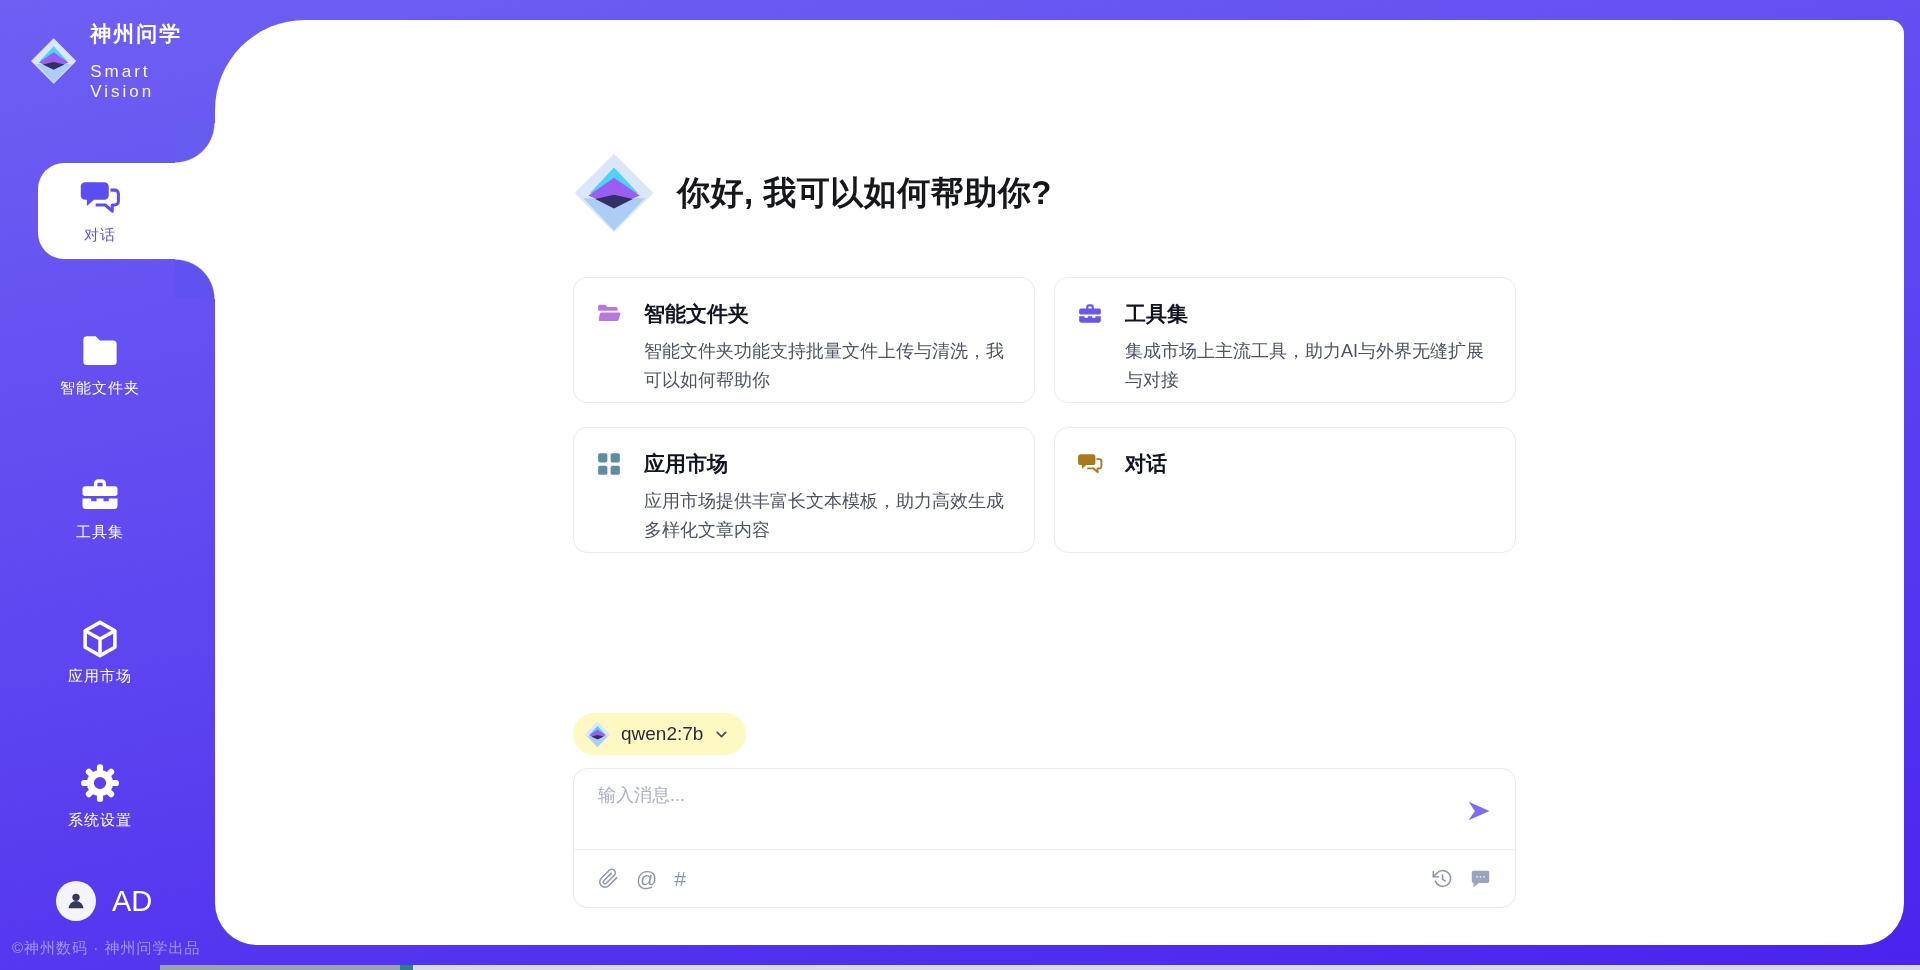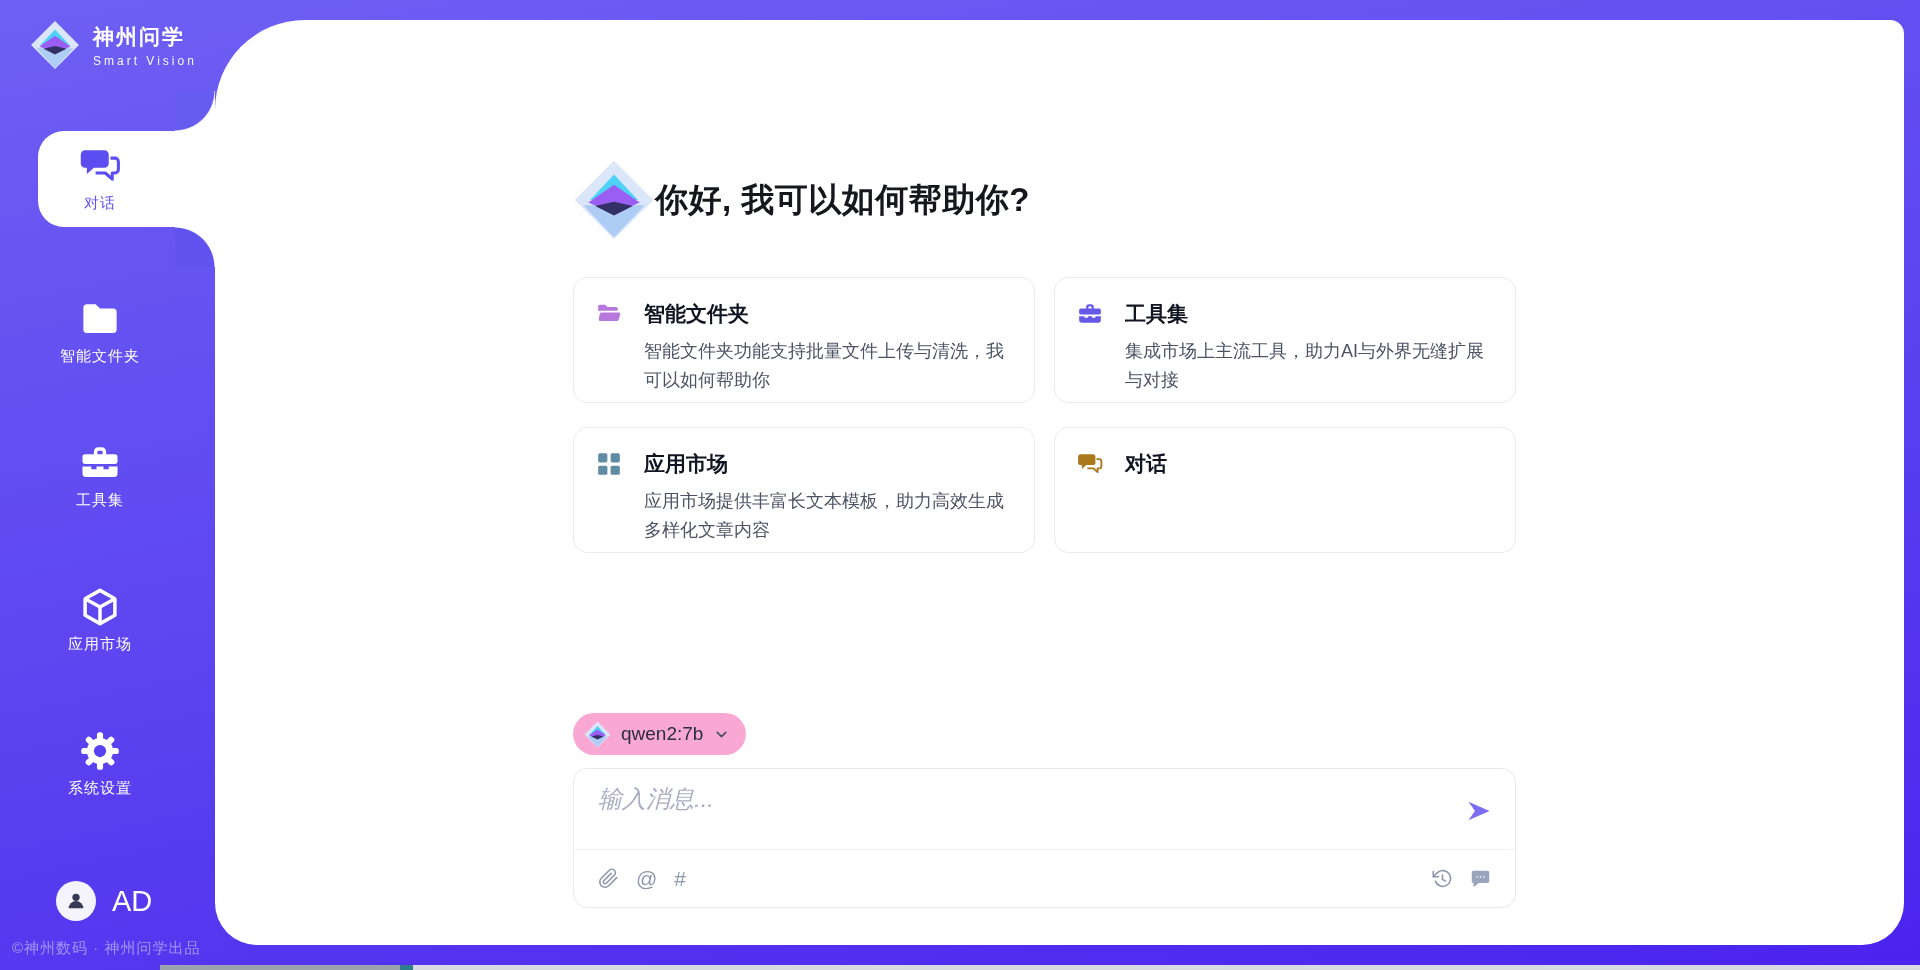--- a/index.html
+++ b/index.html
@@ -8,21 +8,21 @@
     font-family:"Liberation Sans","DejaVu Sans",sans-serif;
     background:linear-gradient(168deg,#6e60f3 0%,#5b42f0 55%,#4a23ee 100%);
     position:relative; color:#fff;
   }
 
   
   .sidebar { position:absolute; left:0; top:0; width:215px; height:100%; display:flex; flex-direction:column; z-index:2; }
   .brand { margin:20px 0 0 30px; display:flex; align-items:center; gap:13px; }
   .brand svg { width:50px; height:50px; }
   .brand-text .cn { font-size:21px; font-weight:700; letter-spacing:2px; }
-  .brand-text .en { font-size:12px; letter-spacing:3px; margin-top:3px; opacity:.95; }
+  .brand-text .en { font-size:17px; letter-spacing:3px; margin-top:14px; opacity:.95; }
 
   .nav { margin-top:61px; display:flex; flex-direction:column; }
   .nav-item { width:200px; height:78px; margin-top:66px; display:flex; flex-direction:column; align-items:center; justify-content:center; gap:7px; color:#fff; cursor:pointer; }
   .nav-item svg { width:42px; height:42px; }
   .nav-label { font-size:15px; letter-spacing:1px; }
 
   .nav-item.active { width:auto; margin:0 0 0 38px; height:96px; background:#fff; border-radius:26px 0 0 26px; color:#5b4df0; padding-right:53px; position:relative; }
   .nav-item.active .nav-label { color:#5b4df0; }
   .nav-item.active::before { content:""; position:absolute; right:0; top:-40px; width:40px; height:40px;
     background:radial-gradient(circle 40px at 0 0, #675cf0 0 97%, #fff 100%); }
@@ -33,38 +33,38 @@
   .user-row { display:flex; align-items:center; gap:16px; margin-left:56px; cursor:pointer; }
   .avatar { width:40px; height:40px; border-radius:50%; background:#f5f3fb; display:flex; align-items:center; justify-content:center; }
   .avatar svg { width:22px; height:22px; color:#353b55; }
   .user-name { font-size:29px; }
   .copyright { font-size:15px; color:rgba(255,255,255,.45); margin:18px 0 12px 12px; letter-spacing:1px; }
 
   
   .panel { position:absolute; left:215px; top:20px; width:1689px; height:925px; background:#fff; border-radius:90px 14px 42px 42px; z-index:1; }
   .content { position:absolute; left:358px; top:0; width:943px; height:100%; }
 
-  .greeting { position:absolute; top:138px; left:0; display:flex; align-items:center; }
+  .greeting { position:absolute; top:131px; left:0; display:flex; align-items:center; gap:22px; }
   .greeting svg { width:82px; height:84px; }
   .greeting-text { font-size:33px; font-weight:800; color:#15171c; letter-spacing:.5px; }
 
   .cards { position:absolute; top:257px; left:0; display:grid; grid-template-columns:462px 462px; gap:24px 19px; }
   .card { height:126px; background:#fff; border:1px solid #e9eaf2; border-radius:14px; padding:22px 28px 0 22px; cursor:pointer; }
   .card-head { display:flex; align-items:center; gap:22px; }
   .card-head svg { width:26px; height:26px; flex:none; }
   .card-title { font-size:21px; font-weight:700; color:#111521; }
   .card-desc { margin:9px 0 0 48px; font-size:18px; line-height:29px; color:#4c5364; }
 
-  .model-chip { position:absolute; top:693px; left:0; height:42px; padding:0 16px 0 11px; background:#f9a8d4; border-radius:21px; display:inline-flex; align-items:center; gap:10px; cursor:pointer; }
+  .model-chip { position:absolute; top:693px; left:0; height:42px; padding:0 16px 0 11px; background:#fef9c3; border-radius:21px; display:inline-flex; align-items:center; gap:10px; cursor:pointer; }
   .model-chip .logo { width:27px; height:27px; }
   .model-name { font-size:19px; color:#2b2e3a; }
   .model-chip .chev { width:17px; height:17px; color:#4a4f5e; }
 
   .composer { position:absolute; top:748px; left:0; width:943px; height:140px; border:1.5px solid #e7e9f2; border-radius:14px; background:#fff; }
-  .composer textarea { position:absolute; top:14px; left:24px; width:850px; height:58px; border:none; outline:none; resize:none; font-family:inherit; font-size:24px; color:#333a48; background:transparent;font-style:italic; }
+  .composer textarea { position:absolute; top:14px; left:24px; width:850px; height:58px; border:none; outline:none; resize:none; font-family:inherit; font-size:18px; color:#333a48; background:transparent; }
   .composer textarea::placeholder { color:#a9afc3; }
   .send-btn { position:absolute; right:22px; top:28px; width:28px; height:28px; color:#7b6cf3; cursor:pointer; }
   .send-btn svg { width:28px; height:28px; }
   .composer-divider { position:absolute; left:0; right:0; top:80px; border-top:1px solid #eef0f6; }
   .tools-row { position:absolute; left:24px; right:24px; top:92px; height:34px; display:flex; align-items:center; justify-content:space-between; color:#8e97ab; }
   .tools-left, .tools-right { display:flex; align-items:center; gap:17px; }
   .tool { cursor:pointer; display:flex; align-items:center; }
   .tool svg { width:21px; height:21px; }
   .tool-glyph { font-size:21px; line-height:21px; color:#8e97ab; }
   .bubble-tool svg { color:#9aa5bd; }

